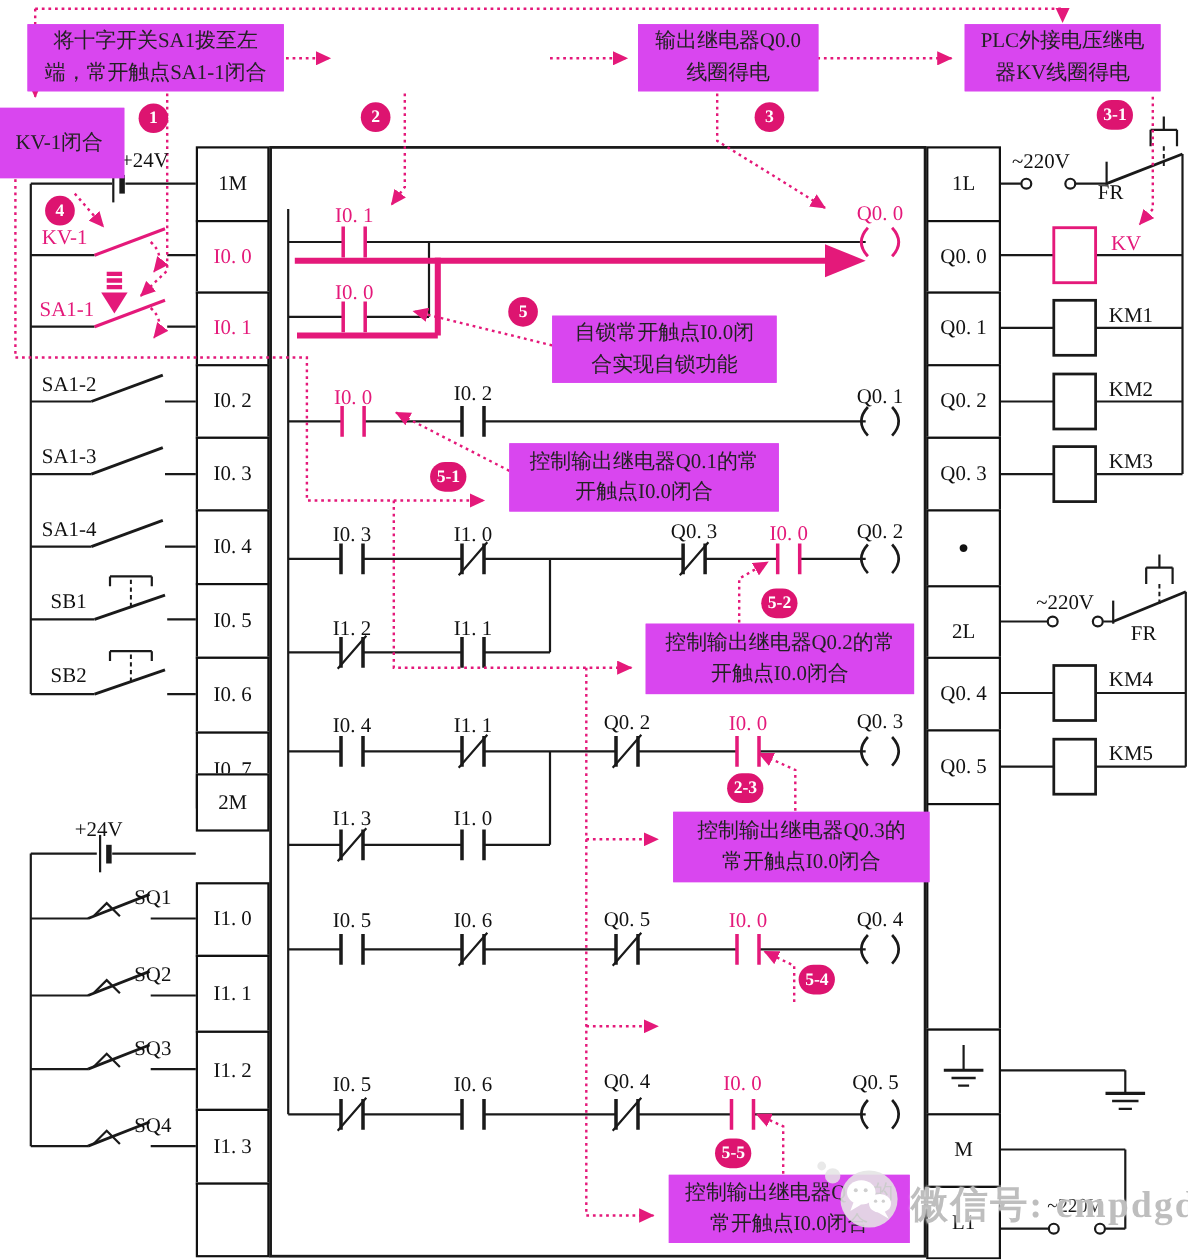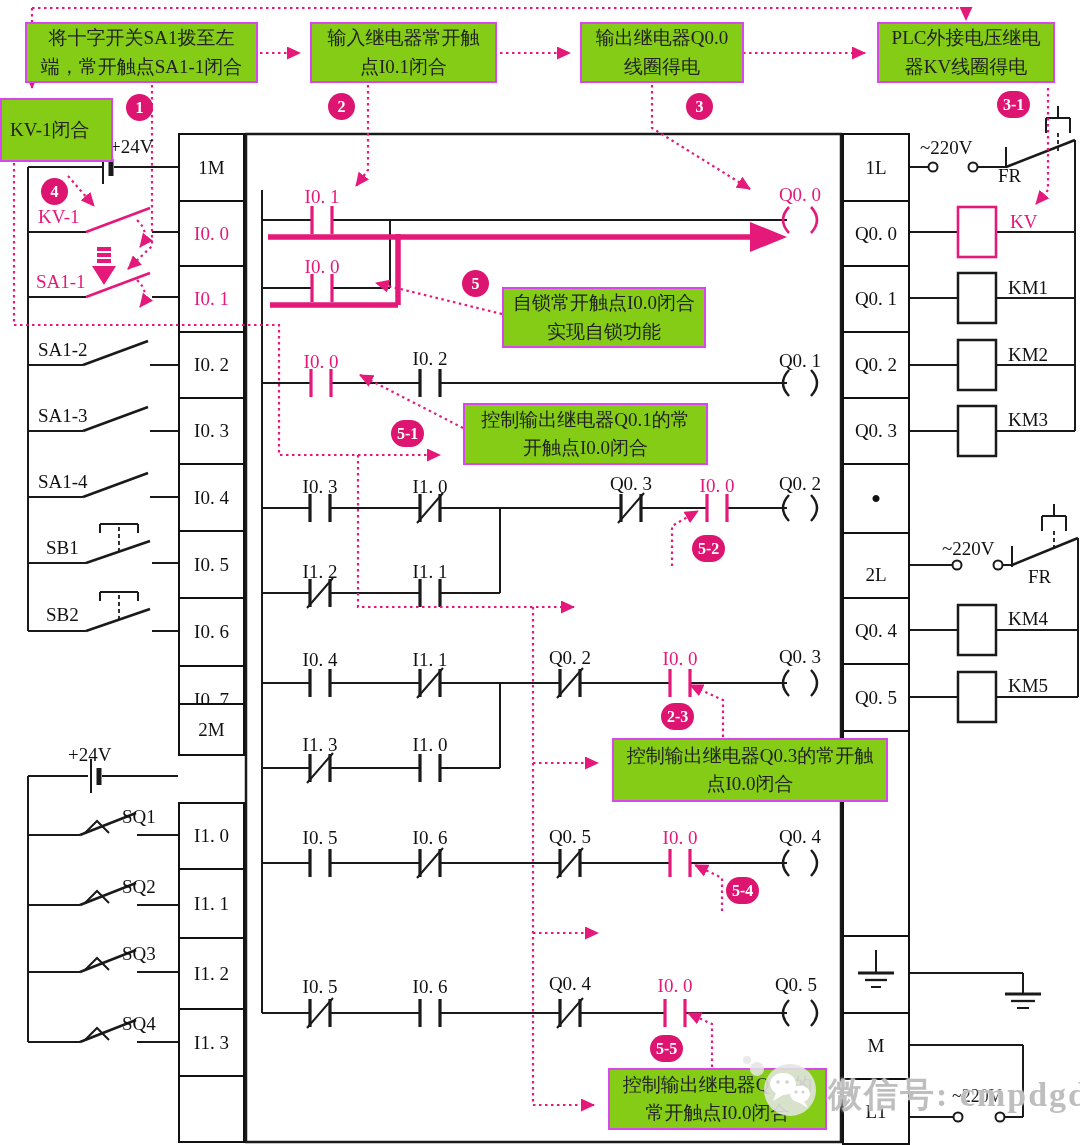--- a/index.html
+++ b/index.html
@@ -25,21 +25,21 @@
   .lc{left:178px;width:67px;}
   .rc{left:842px;width:68px;}
   .cell.pk{color:#e4197a;}
   .cell.dotc{font-size:30px;}
   
   .lbl{position:absolute;font-size:19px;white-space:nowrap;z-index:10;color:#111;}
   .lbl.pk{color:#e4197a;}
   .lbl.ctr{transform:translateX(-50%);}
   .lbl.sm{font-size:18px;}
   
-  .abox{position:absolute;background:#84cc16;border:2px solid #d946ef;color:#222;font-size:19px;
+  .abox{position:absolute;background:#d946ef;border:6px solid #d946ef;color:#222;font-size:19px;
         line-height:1.5;display:flex;align-items:center;justify-content:center;text-align:center;
         padding:15px 8px;z-index:20;}
   
   .badge{position:absolute;background:#dd1470;color:#fff;font-weight:bold;font-size:16px;
          border-radius:14px;height:27px;min-width:27px;display:flex;align-items:center;
          justify-content:center;padding:0 6px;z-index:30;}
   
   .wm{position:absolute;z-index:60;}
   .wm-text{position:absolute;left:828px;top:1072px;font-size:34px;font-weight:bold;
            color:rgba(150,150,150,0.62);letter-spacing:2px;z-index:61;
@@ -352,27 +352,27 @@
   <span class="lbl" style="left:1008px;top:344px">KM2</span>
   <span class="lbl" style="left:1008px;top:409px">KM3</span>
   <span class="lbl" style="left:942px;top:538px">~220V</span>
   <span class="lbl" style="left:1028px;top:566px">FR</span>
   <span class="lbl" style="left:1008px;top:608px">KM4</span>
   <span class="lbl" style="left:1008px;top:675px">KM5</span>
   <span class="lbl sm" style="left:952px;top:1086px">~220V</span>
 
 
   <div class="abox" style="left:25px;top:22px;width:233px;height:61px">将十字开关SA1拨至左端，常开触点SA1-1闭合</div>
-  <div class="abox" style="left:310px;top:22px;width:187px;height:61px">输入继电器常开触点I0.1闭合</div>
   <div class="abox" style="left:580px;top:22px;width:164px;height:61px">输出继电器Q0.0线圈得电</div>
   <div class="abox" style="left:877px;top:22px;width:178px;height:61px">PLC外接电压继电器KV线圈得电</div>
   <div class="abox" style="left:0px;top:98px;width:113px;height:64px;justify-content:flex-start;text-align:left">KV-1闭合</div>
   <div class="abox" style="left:502px;top:287px;width:204px;height:61px">自锁常开触点I0.0闭合实现自锁功能</div>
   <div class="abox" style="left:463px;top:403px;width:245px;height:62px">控制输出继电器Q0.1的常开触点I0.0闭合</div>
-  <div class="abox" style="left:612px;top:738px;width:276px;height:64px">控制输出继电器Q0.3的常开触点I0.0闭合</div>
+  <div class="abox" style="left:587px;top:567px;width:244px;height:64px">控制输出继电器Q0.2的常开触点I0.0闭合</div>
+  <div class="abox" style="left:612px;top:738px;width:233px;height:64px">控制输出继电器Q0.3的常开触点I0.0闭合</div>
   <div class="abox" style="left:608px;top:1068px;width:219px;height:62px">控制输出继电器Q0.5的常开触点I0.0闭合</div>
 
   <div class="badge" style="left:126px;top:94px">1</div>
   <div class="badge" style="left:328px;top:93px">2</div>
   <div class="badge" style="left:686px;top:93px">3</div>
   <div class="badge" style="left:997px;top:91px">3-1</div>
   <div class="badge" style="left:41px;top:178px">4</div>
   <div class="badge" style="left:462px;top:270px">5</div>
   <div class="badge" style="left:391px;top:420px">5-1</div>
   <div class="badge" style="left:692px;top:535px">5-2</div>

